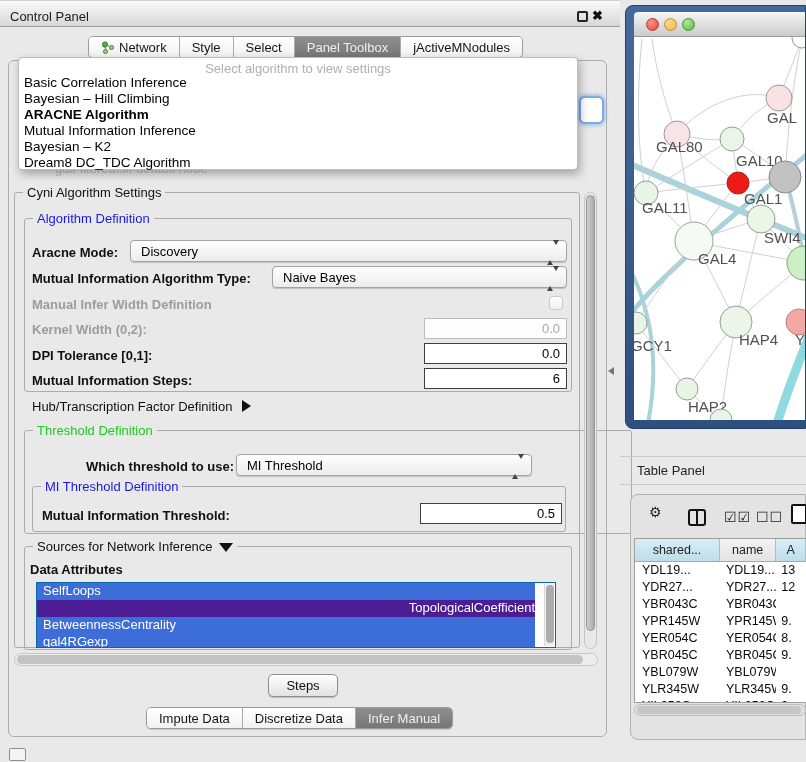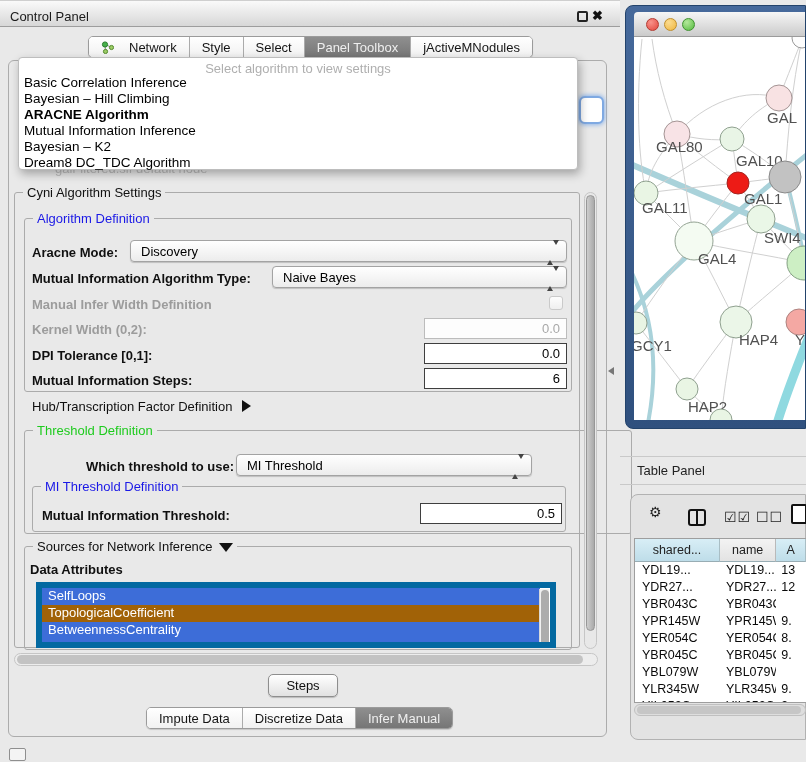--- a/index.html
+++ b/index.html
@@ -9,21 +9,21 @@
   .abs{position:absolute}
   
   .cp-titlebar{left:0;top:4;width:620px;height:27px;background:linear-gradient(#FAFAFA,#D7D7D7);
     border-top:1px solid #CFCFCF;border-bottom:1px solid #9D9D9D}
   .cp-title{left:10px;top:9px;font-size:13px;color:#1A1A1A}
   .float-ico{left:577px;top:11px;width:11px;height:11px;border:2px solid #222;border-radius:2px}
   .close-ico{left:592px;top:8px;font-size:13px;font-weight:bold;color:#111}
   
   .seg-strip{display:flex;border:1px solid #9B9B9B;border-radius:5px;height:22px;overflow:hidden;
     background:#FCFCFC;box-shadow:0 1px 1px rgba(0,0,0,.15)}
-  .seg{display:flex;align-items:center;gap:15px;padding:0 12px;font-size:13px;color:#151515;
+  .seg{display:flex;align-items:center;gap:5px;padding:0 12px;font-size:13px;color:#151515;
     border-right:1px solid #ABABAB;background:linear-gradient(#FFFFFF,#F1F1F1);white-space:nowrap}
   .seg:last-child{border-right:none}
   .seg.sel{background:linear-gradient(#8F8F8F,#767676);color:#EFEFEF}
   #top-tabs{left:88px;top:36px}
   #bottom-tabs{left:146px;top:707px}
   
   .cpanel{left:8px;top:60px;width:599px;height:677px;border:1px solid #ACACAC;border-radius:6px;background:#E9E9E9}
   
   .popup{left:18px;top:57px;width:560px;height:113px;background:#FFF;border:1px solid #BDBDBD;
     border-radius:4px;box-shadow:2px 4px 10px rgba(0,0,0,.3);z-index:20}
@@ -49,21 +49,21 @@
     border-top:5px solid #444}
   .tin{position:absolute;height:21px;background:#FFF;border:1px solid #3F3F3F;font-size:13px;color:#000;
     display:flex;align-items:center;justify-content:flex-end;padding-right:6px}
   .tin.dis{border:1px solid #BCBCBC;color:#A8A8A8;background:#FDFDFD}
   .cb{position:absolute;width:14px;height:14px;border:1px solid #CACACA;border-radius:3px;
     background:linear-gradient(#FDFDFD,#EFEFEF)}
   .tri-r{display:inline-block;width:0;height:0;border-top:6px solid transparent;border-bottom:6px solid transparent;
     border-left:9px solid #111;margin-left:10px;vertical-align:-1px}
   .tri-d{display:inline-block;width:0;height:0;border-left:7px solid transparent;border-right:7px solid transparent;
     border-top:9px solid #111;margin-left:6px;vertical-align:-1px}
-  .attrlist{left:36px;top:582px;width:520px;height:66px;background:#FFF;border:6px solid #0369a1;overflow:hidden}
+  .attrlist{left:36px;top:582px;width:520px;height:66px;background:#FFF;border:1px solid #0369a1;overflow:hidden}
   .attr-item{height:17px;line-height:16px;background:#3D6DD8;color:#FFF;font-size:13px;padding-left:6px;width:498px;white-space:nowrap}
   .alist-sb{position:absolute;right:1px;top:1px;width:10px;height:62px;background:#F0F0F0;border-left:1px solid #D8D8D8}
   .alist-th{position:absolute;left:1px;top:1px;width:8px;height:58px;background:#ACACAC;border-radius:4px}
   .vsb{left:584px;top:192px;width:13px;height:457px;background:#E8E8E8;border:1px solid #C6C6C6;border-radius:7px}
   .vsb-th{position:absolute;left:1px;top:2px;width:9px;height:436px;background:linear-gradient(90deg,#CDCDCD,#AAAAAA);
     border:1px solid #979797;border-radius:5px}
   .hsb{left:14px;top:653px;width:584px;height:13px;background:#EDEDED;border:1px solid #C6C6C6;border-radius:7px}
   .hsb-th{position:absolute;left:2px;top:1px;width:566px;height:9px;background:#C3C3C3;border-radius:5px}
   .btn{left:268px;top:674px;width:70px;height:23px;border:1px solid #8E8E8E;border-radius:5px;
     background:linear-gradient(#FFFFFF,#E1E1E1);font-size:13px;color:#111;display:flex;align-items:center;
@@ -201,21 +201,21 @@
   <div class="lbl" style="left:42px;top:508px">Mutual Information Threshold:</div>
   <div class="tin" style="left:420px;top:503px;width:142px">0.5</div>
 
   <div class="grp" style="left:24px;top:546px;width:548px;height:104px">
     <span class="legend"><span>Sources for Network Inference</span><span class="tri-d"></span></span>
   </div>
   <div class="lbl" style="left:30px;top:562px">Data Attributes</div>
   <div class="abs attrlist">
     <div id="attr-list">
         <div class="attr-item" style="background: rgb(61, 109, 216);">SelfLoops</div>
-        <div class="attr-item" style="background: #a16207;">TopologicalCoefficient</div>
+        <div class="attr-item" style="background: #4c1d95; text-align: right;">TopologicalCoefficient</div>
         <div class="attr-item" style="background: rgb(61, 109, 216);">BetweennessCentrality</div>
         <div class="attr-item" style="background: rgb(61, 109, 216);">gal4RGexp</div>
       </div>
     <div class="alist-sb">
         <div class="alist-th"></div>
       </div>
   </div>
 
   <div class="abs vsb">
       <div class="vsb-th"></div>

